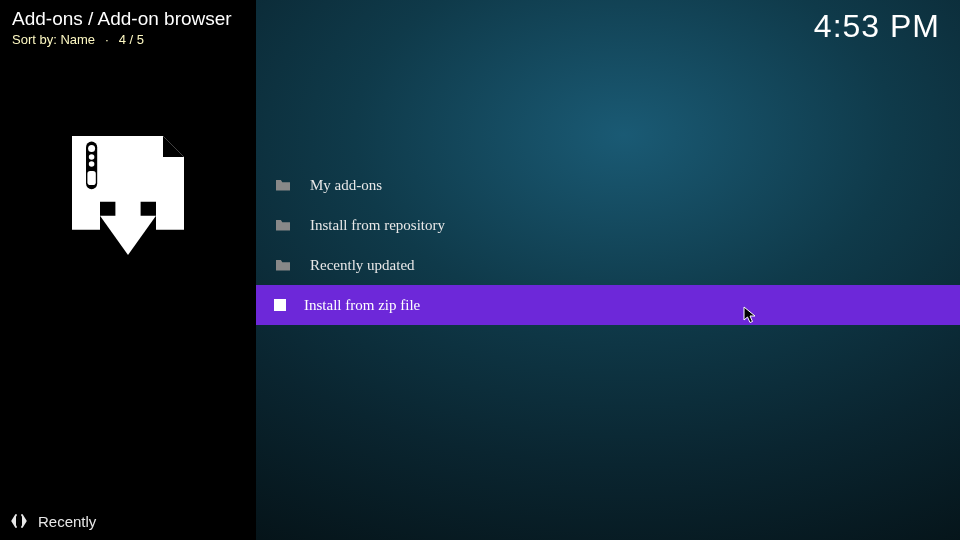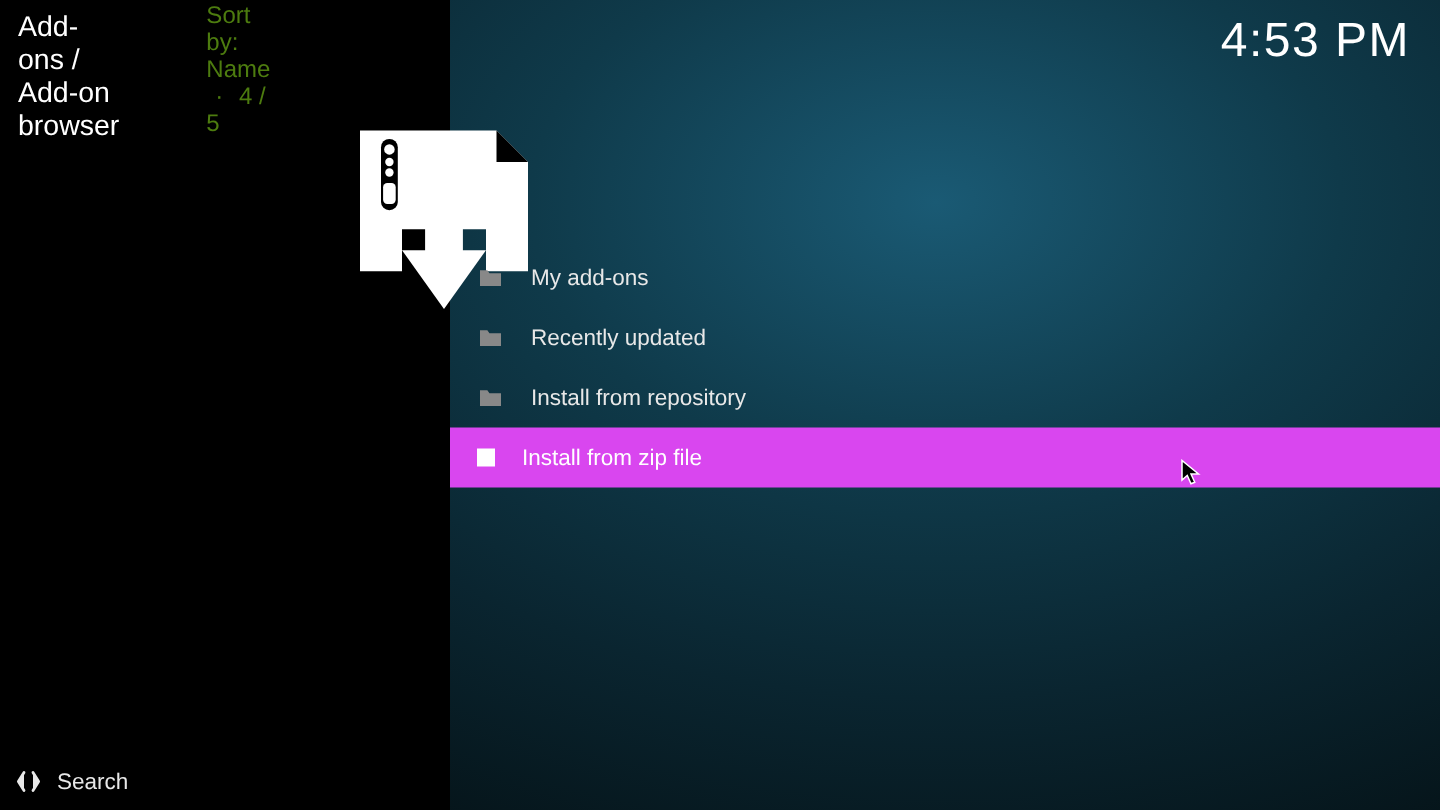--- a/index.html
+++ b/index.html
@@ -4,37 +4,36 @@
   <style>
     * { margin: 0; padding: 0; box-sizing: border-box; }
     html, body { width: 960px; height: 540px; overflow: hidden; font-family: Arial, sans-serif; }
     body {
       display: flex;
       background: radial-gradient(ellipse 900px 600px at 65% 25%, #1a5a74 0%, #0f3a4a 30%, #0a2530 55%, #051318 80%, #020a0e 100%);
       color: #fff;
       position: relative;
     }
     .sidebar {
-      width: 300px;
+      width: 256px;
       height: 100%;
       background: #000;
       display: flex;
-      flex-direction: row;
+      flex-direction: column;
       position: relative;
-      gap: 34px;
     }
     .breadcrumb {
       font-size: 19px;
       font-weight: 300;
       color: #fff;
       padding: 8px 12px 0 12px;
     }
     .sort-row {
-      font-size: 16px;
-      color: #4d7c0f;
+      font-size: 13px;
+      color: #fef9c3;
       padding: 2px 12px;
     }
     .sort-row .dot { margin: 0 6px; }
     .big-icon {
       display: flex;
       justify-content: center;
       margin-top: 80px;
     }
     .big-icon svg { width: 140px; height: 140px; }
     .options-row {
@@ -58,32 +57,33 @@
       right: 20px;
       font-size: 32px;
       font-weight: 300;
       letter-spacing: 1px;
     }
     .list {
       position: absolute;
       top: 165px;
       left: 0;
       right: 0;
+      font-family: Liberation Serif, serif;
     }
     .list-item {
       display: flex;
       align-items: center;
       height: 40px;
       padding-left: 18px;
       gap: 18px;
       font-size: 15px;
       color: #e8e8e8;
     }
     .list-item.selected {
-      background: #d946ef;
+      background: #6d28d9;
       color: #fff;
       text-align: right;
     }
     .folder-icon { width: 18px; height: 14px; fill: #888; }
     .zip-box {
       width: 12px;
       height: 12px;
       background: #fff;
       display: inline-block;
     }
@@ -117,47 +117,47 @@
       <rect fill="#fff" x="21" y="30" width="6" height="10" rx="2"></rect>
       <path fill="#000" d="M75 5 L75 20 L90 20 Z"></path>
       <rect fill="#fff" x="41" y="40" width="18" height="28"></rect>
       <path fill="#fff" d="M30 62 L70 62 L50 90 Z"></path>
     </svg>
   </div>
   <div class="options-row">
     <svg width="18" height="18" viewBox="0 0 24 24">
       <path fill="#e8e8e8" d="M8 4 L3 12 L8 20 M16 4 L21 12 L16 20" stroke="#e8e8e8" stroke-width="2.5" stroke-linecap="round" stroke-linejoin="round"></path>
     </svg>
-    <span>Search</span>
+    <span>Recently</span>
   </div>
 </div>
 
 <div class="main">
   <div class="clock">4:53 PM</div>
   <div class="list">
 
     <div class="list-item">
       <svg class="folder-icon" viewBox="0 0 24 20">
           <path d="M2 3 L9 3 L11 6 L22 6 L22 18 L2 18 Z"></path>
         </svg>
       <span>My add-ons</span>
     </div>
 
     <div class="list-item">
       <svg class="folder-icon" viewBox="0 0 24 20">
           <path d="M2 3 L9 3 L11 6 L22 6 L22 18 L2 18 Z"></path>
         </svg>
-      <span>Recently updated</span>
+      <span>Install from repository</span>
     </div>
 
     <div class="list-item">
       <svg class="folder-icon" viewBox="0 0 24 20">
           <path d="M2 3 L9 3 L11 6 L22 6 L22 18 L2 18 Z"></path>
         </svg>
-      <span>Install from repository</span>
+      <span>Recently updated</span>
     </div>
 
     <div class="list-item selected">
       <span class="zip-box"></span>
       <span>Install from zip file</span>
     </div>
 
 
   </div>
 

